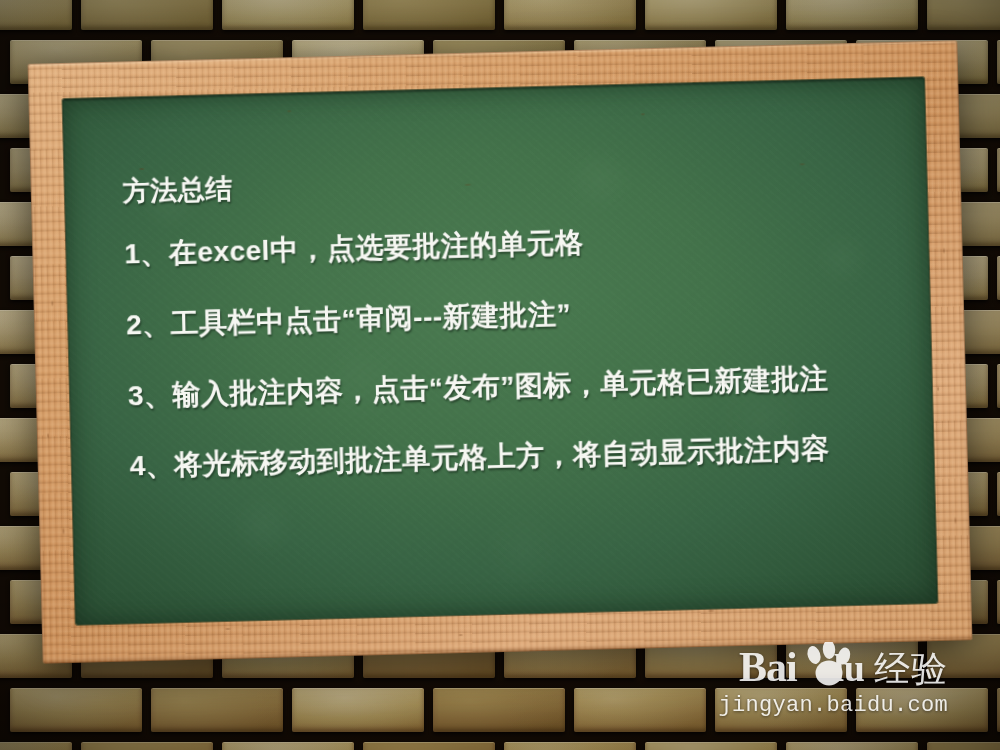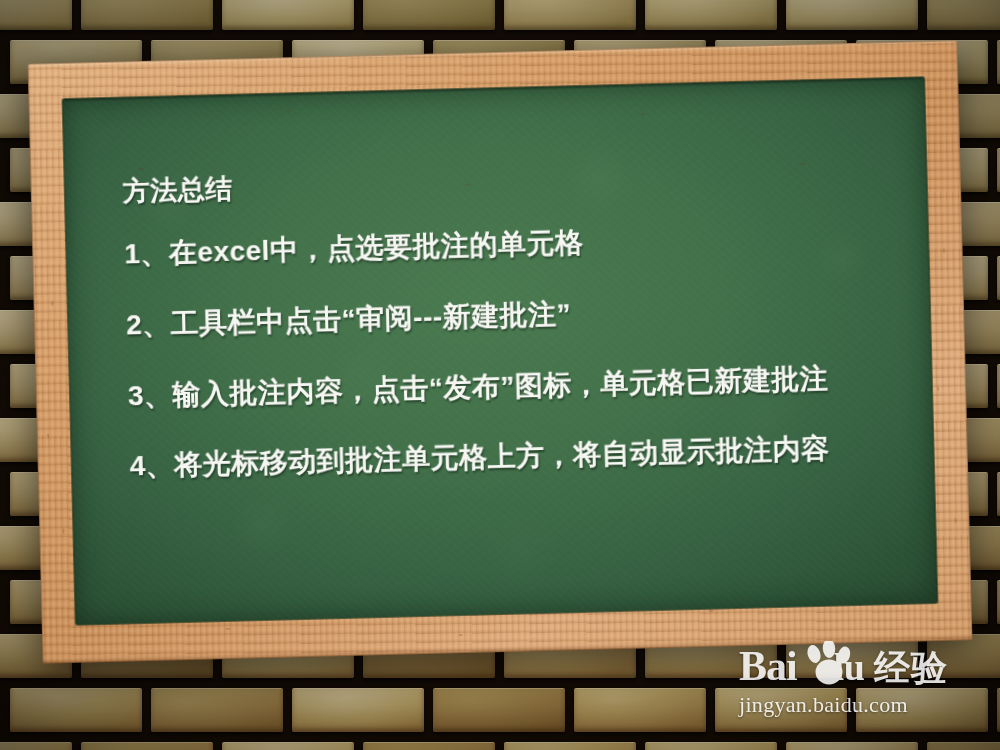--- a/index.html
+++ b/index.html
@@ -191,21 +191,21 @@
     line-height: 1.2;
     margin-bottom: 37px;
   }
   .line:last-child { margin-bottom: 0; }
 
   
   .watermark {
     position: absolute;
     right: 52px;
     bottom: 32px;
-    text-align: left;
+    text-align: right;
     opacity: 0.86;
     user-select: none;
   }
   .wm-top {
     display: flex;
     align-items: flex-end;
     justify-content: flex-end;
     gap: 3px;
     height: 46px;
   }
@@ -231,35 +231,35 @@
     font-weight: bold;
     color: #ffffff;
     line-height: 1;
     margin-left: -34px;
     margin-bottom: 1px;
     text-shadow: 0 1px 3px rgba(0,0,0,0.55);
     font-family: "Liberation Serif", "DejaVu Serif", serif;
   }
   .wm-jy {
     font-size: 36px;
-    font-weight: bold;
+    font-weight: normal;
     color: #ffffff;
     line-height: 1;
     margin-left: 6px;
     margin-bottom: 1px;
     letter-spacing: 1px;
     text-shadow: 0 1px 3px rgba(0,0,0,0.55);
   }
   .wm-url {
     margin-top: 5px;
     font-size: 22px;
     color: #ffffff;
     letter-spacing: 0.3px;
     text-shadow: 0 1px 3px rgba(0,0,0,0.6);
-    font-family: Liberation Serif, serif;
+    font-family: Liberation Mono, monospace;
   }
 </style>
 </head>
 <body>
 
 <div id="stage">
 
   <div class="wall">
     <div id="brick-rows">
         <div class="brick-row" style="top: -18px; margin-left: 0px;">

